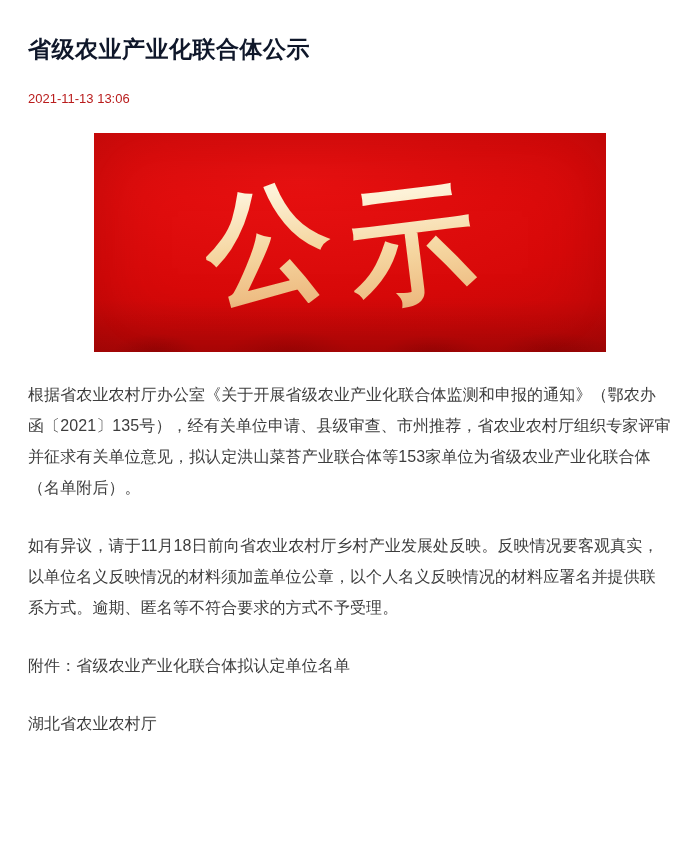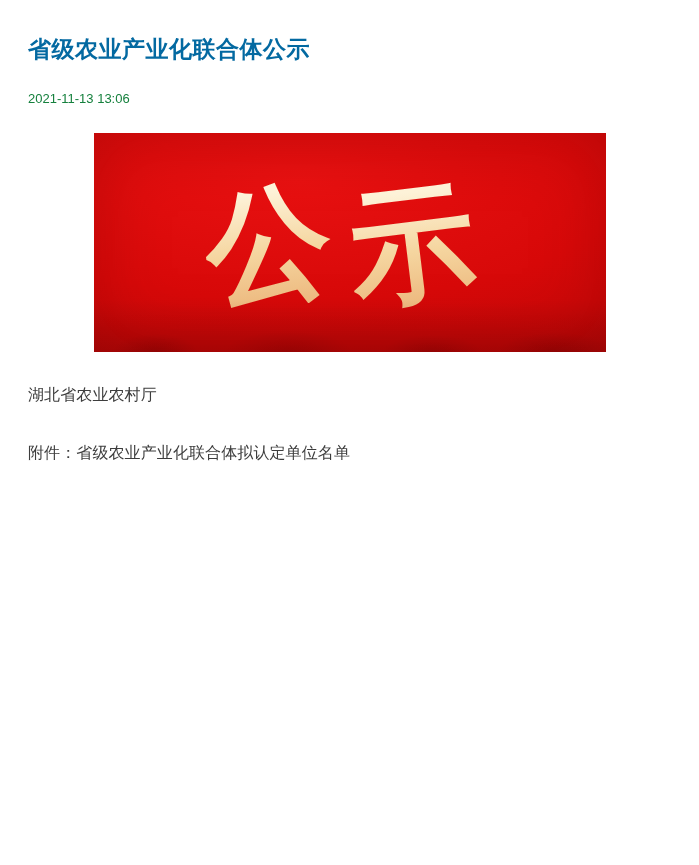--- a/index.html
+++ b/index.html
@@ -18,28 +18,28 @@
     width: 699px;
     height: 865px;
     padding: 0 28px;
     background: #ffffff;
   }
   .article-title {
     margin: 34px 0 0 0;
     font-size: 23px;
     line-height: 31px;
     font-weight: 700;
-    color: #0369a1;
+    color: #0f172a;
     letter-spacing: 0.5px;
   }
   .timestamp {
     margin-top: 26px;
     font-size: 13px;
     line-height: 16px;
-    color: #15803d;
+    color: #b91c1c;
   }
   .banner {
     position: relative;
     width: 512px;
     height: 219px;
     margin: 26px auto 0 auto;
     background: radial-gradient(ellipse 140% 120% at 40% 22%,
                 #e81111 0%, #d80909 45%, #c10707 78%, #ab0606 100%);
     overflow: hidden;
   }
@@ -110,17 +110,19 @@
   <div class="timestamp">2021-11-13 13:06</div>
 
   <div class="banner">
     <div class="banner-text">
       <span class="banner-char">公</span>
       <span class="banner-char">示</span>
     </div>
   </div>
 
   <div class="article">
+    <p>根据省农业农村厅办公室《关于开展省级农业产业化联合体监测和申报的通知》（鄂农办函〔2021〕135号），经有关单位申请、县级审查、市州推荐，省农业农村厅组织专家评审并征求有关单位意见，拟认定洪山菜苔产业联合体等153家单位为省级农业产业化联合体（名单附后）。</p>
+    <p>如有异议，请于11月18日前向省农业农村厅乡村产业发展处反映。反映情况要客观真实，以单位名义反映情况的材料须加盖单位公章，以个人名义反映情况的材料应署名并提供联系方式。逾期、匿名等不符合要求的方式不予受理。</p>
+    <p>附件：省级农业产业化联合体拟认定单位名单</p>
     <p>湖北省农业农村厅</p>
-    <p>附件：省级农业产业化联合体拟认定单位名单</p>
   </div>
 
 </div>
 
 </body></html>

